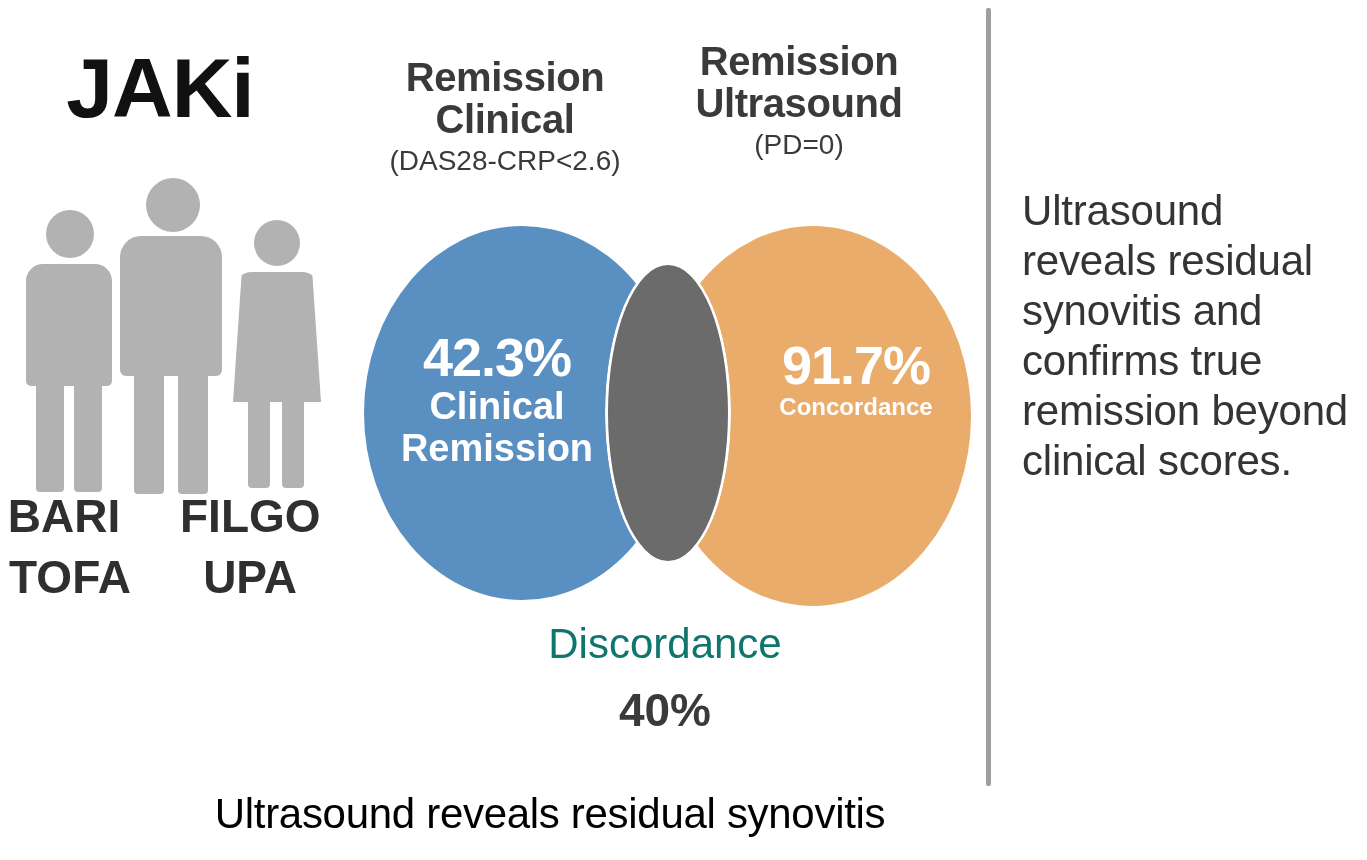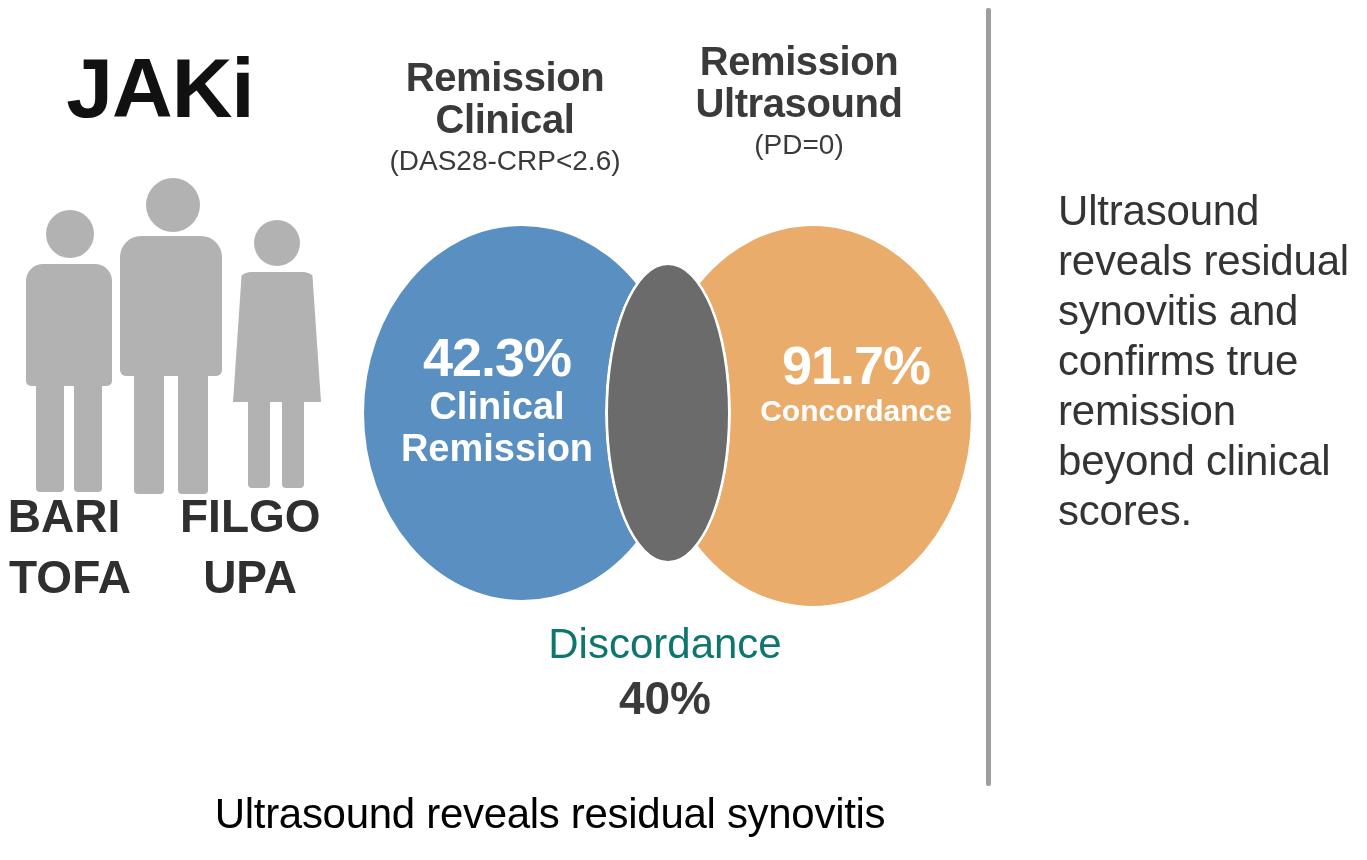--- a/index.html
+++ b/index.html
@@ -106,52 +106,52 @@
   .lbl .big{
     font-size:54px;font-weight:700;line-height:1.02;letter-spacing:-1px;
     font-stretch:condensed;
   }
   .lbl .sub{
     font-size:38px;font-weight:600;line-height:1.04;margin-top:2px;
     font-stretch:condensed;
   }
   .lbl-blue{left:32px;top:104px;width:250px;}
   .lbl-orange{left:388px;top:112px;width:256px;}
-  .lbl-orange .sub{font-size:30px;font-stretch:ultra-condensed;white-space:nowrap;}
+  .lbl-orange .sub{font-size:24px;font-stretch:ultra-condensed;white-space:nowrap;}
   .lbl-lens{
     left:258px;top:150px;width:140px;
     font-size:38px;font-weight:700;color:#ffffff;
     font-stretch:condensed;letter-spacing:-0.5px;
   }
 
   .discordance{
     position:absolute;left:0;top:622px;width:650px;text-align:center;
   }
   .discordance .d-word{
     font-size:42px;font-weight:400;color:#0f766e;line-height:1.06;
     font-stretch:condensed;
   }
   .discordance .d-val{
-    font-size:46px;font-weight:700;color:#3a3a3a;line-height:1.18;margin-top:4px;
+    font-size:46px;font-weight:700;color:#3a3a3a;line-height:1.18;margin-top:16px;
     font-stretch:condensed;
   }
 
   
   .divider{
     position:absolute;left:986px;top:8px;width:5px;height:778px;
     background:#9e9e9e;border-radius:2px;
   }
 
   
   .right-panel{
     position:absolute;left:1022px;top:186px;width:346px;
   }
   .right-text{
     font-size:42px;font-weight:400;color:#343434;line-height:1.19;
-    font-stretch:condensed;letter-spacing:-0.2px;margin-left:36px;
+    font-stretch:condensed;letter-spacing:-0.2px;
   }
 
   
   .caption{
     position:absolute;left:0;top:790px;width:1100px;text-align:center;
     font-size:42px;font-weight:400;color:#000000;
     font-stretch:ultra-condensed;letter-spacing:-0.3px;
   }
 </style>
 </head>

